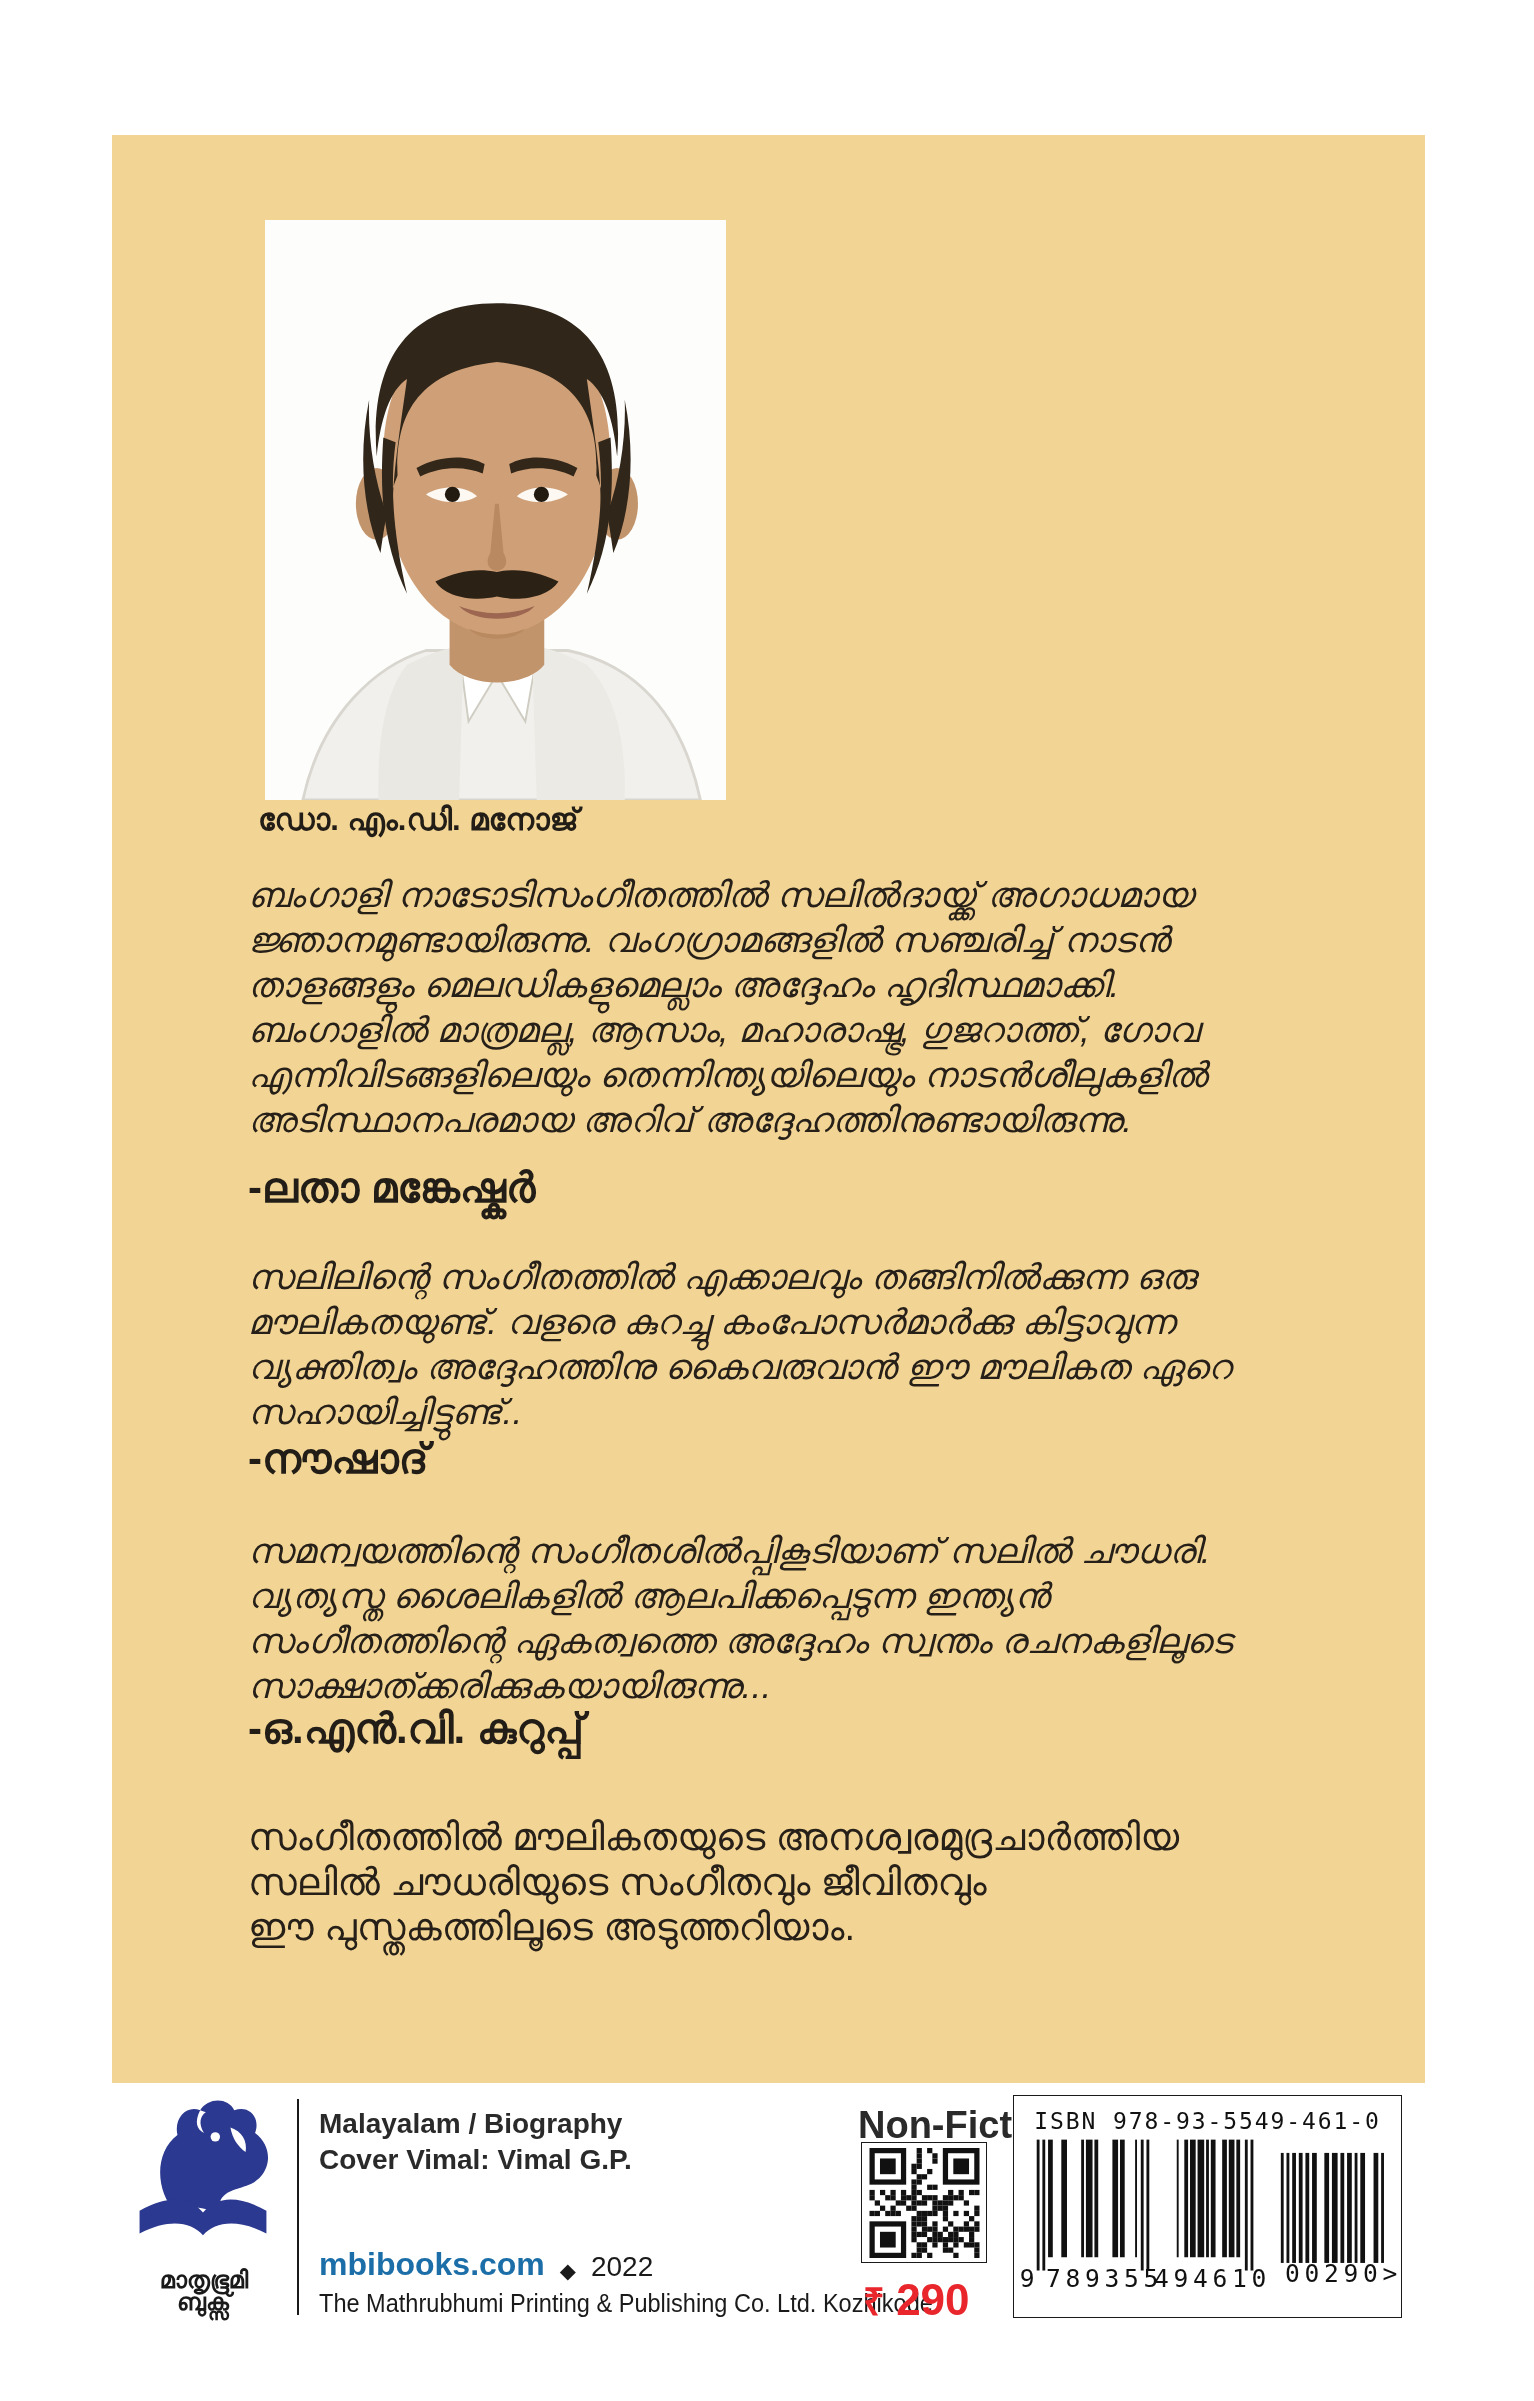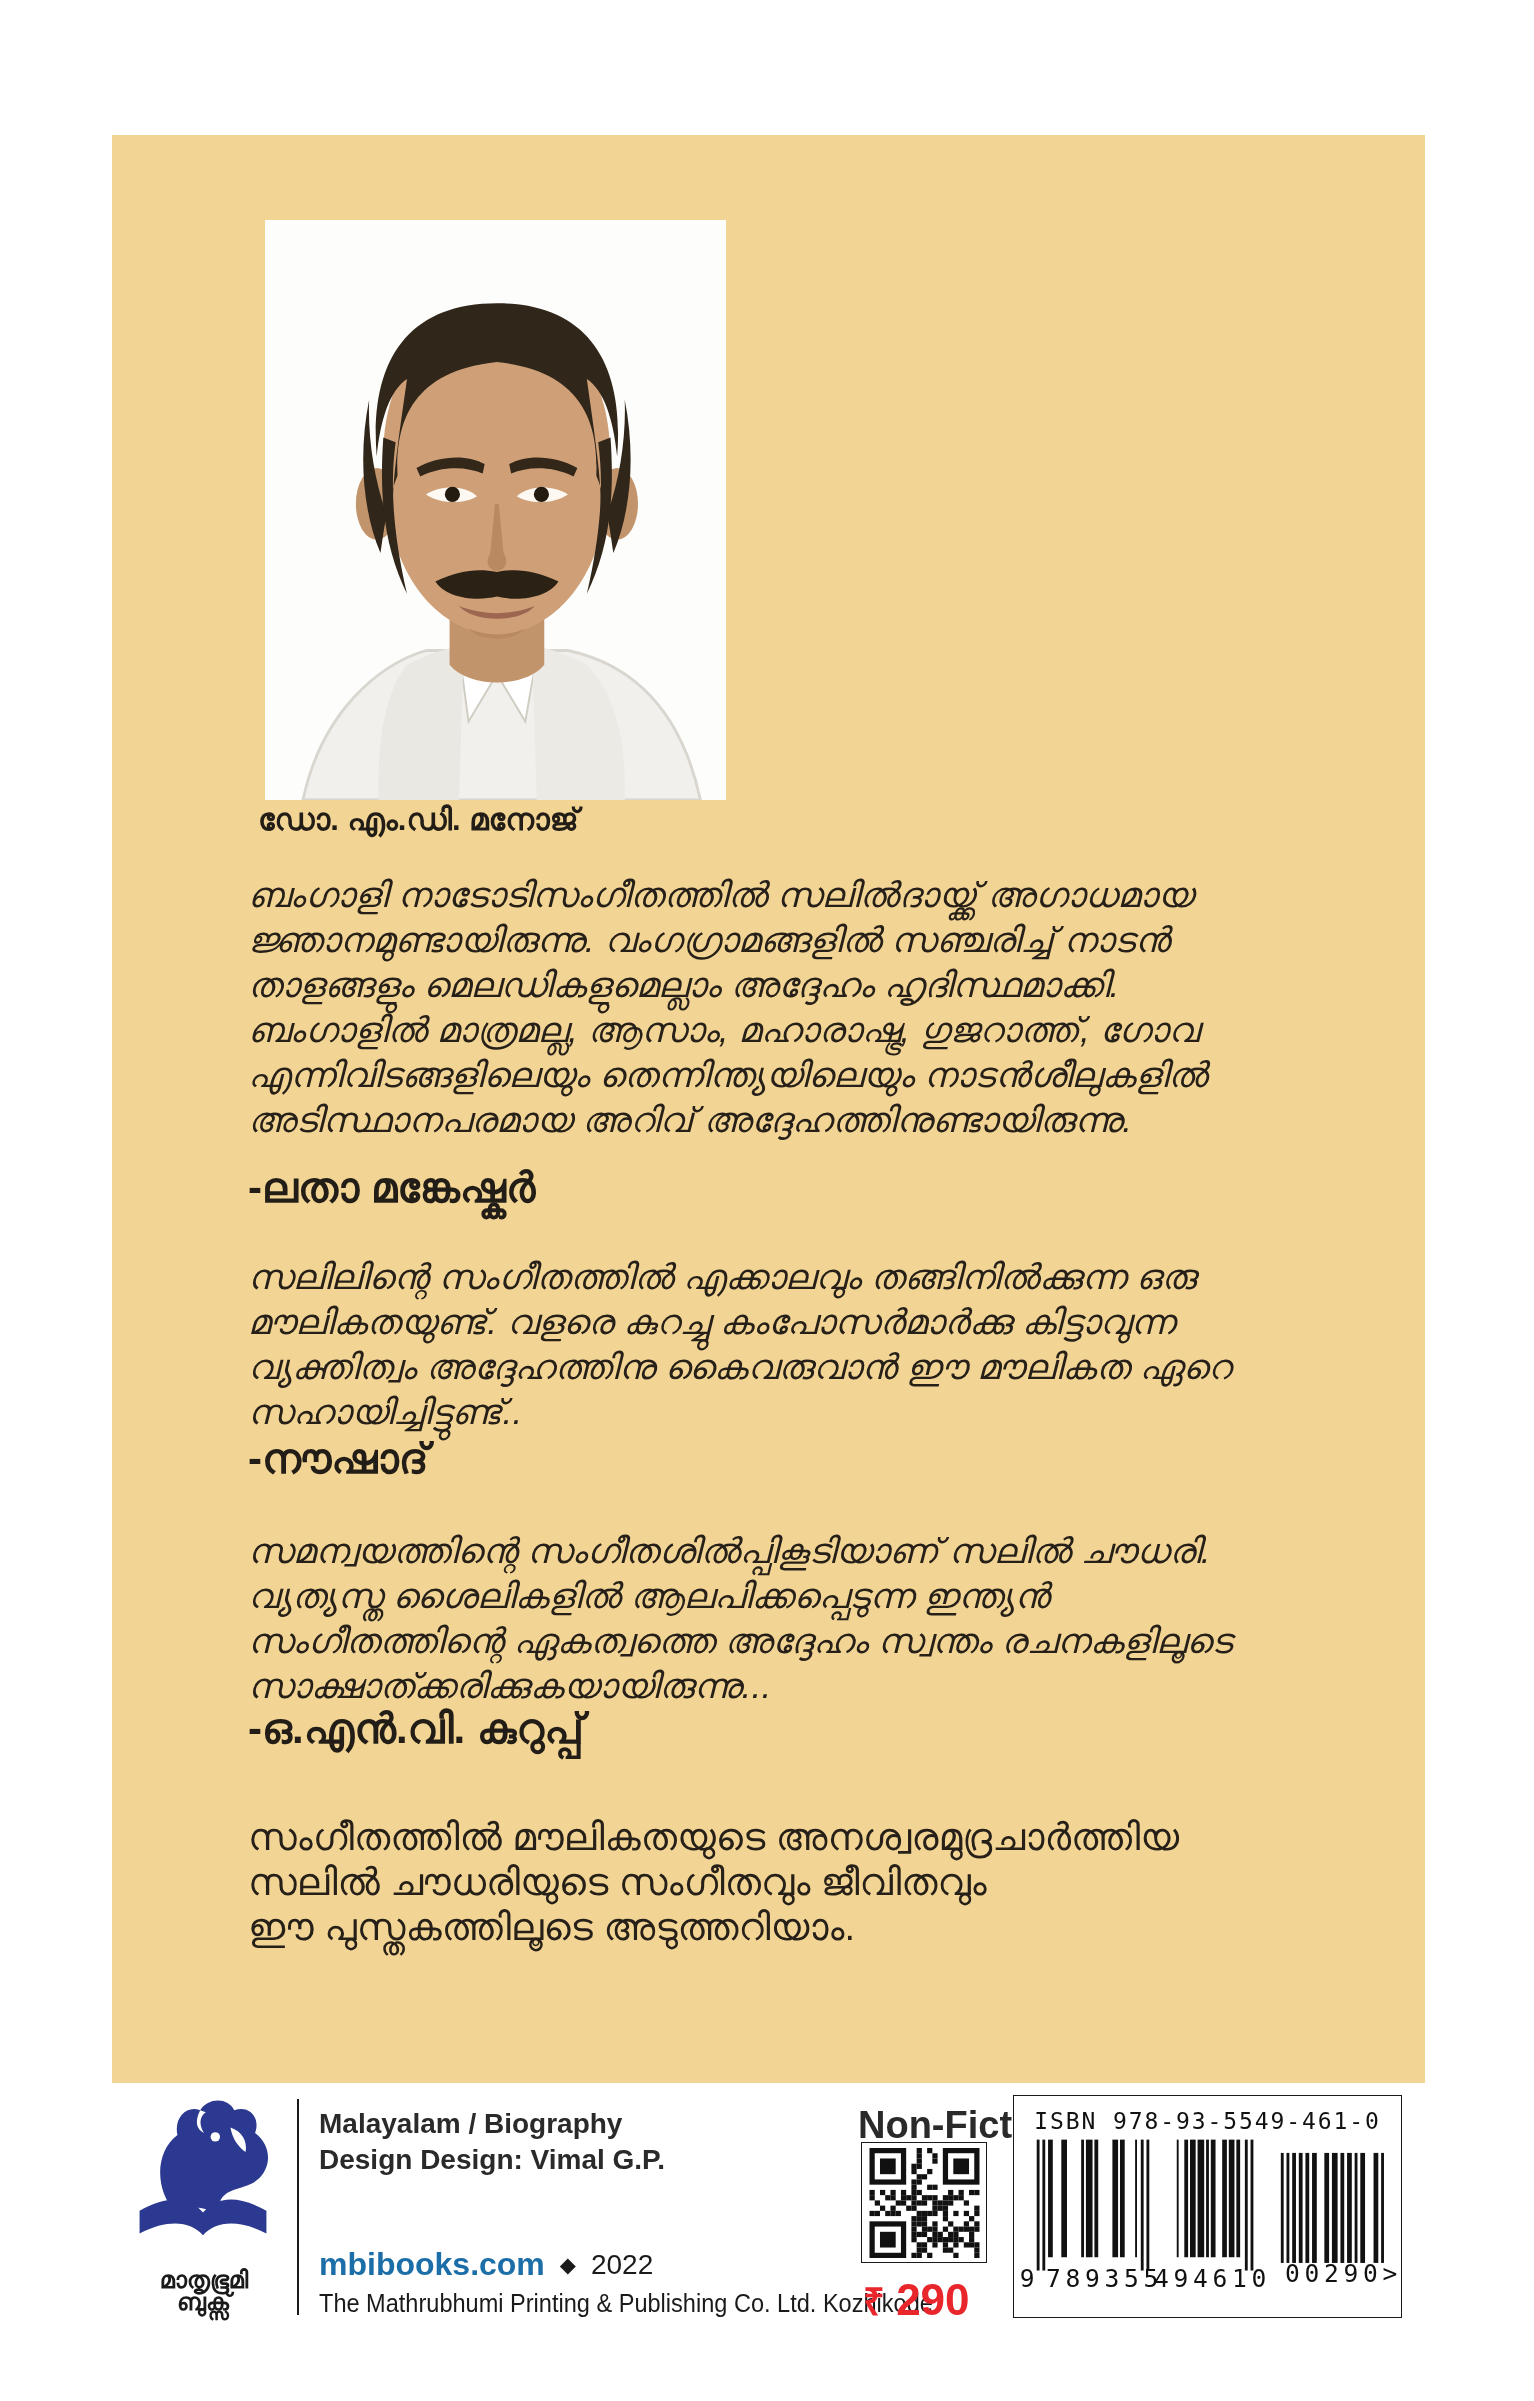--- a/index.html
+++ b/index.html
@@ -20,21 +20,21 @@
   
   .footer{position:absolute;left:0;top:2047px;width:1534px;height:355px;background:#ffffff;}
   .mbi-logo{position:absolute;left:132px;top:16px;width:142px;height:159px;}
   .mbi-name{position:absolute;left:114px;width:180px;text-align:center;font-weight:bold;
             font-size:24px;color:#1a1a1a;line-height:38px;}
   .mbi-name.l1{top:178px;}
   .mbi-name.l2{top:200px;}
   .vdiv{position:absolute;left:297px;top:16px;width:1.9px;height:216px;background:#1a1a1a;}
   .cat{position:absolute;left:319px;top:24.6px;font-weight:bold;font-size:28px;color:#2a2a2a;}
   .cdes{position:absolute;left:319px;top:61px;font-weight:bold;font-size:28px;color:#2a2a2a;}
-  .webrow{position:absolute;left:319px;top:163px;display:flex;align-items:center;gap:15px;}
+  .webrow{position:absolute;left:319px;top:163px;display:flex;align-items:flex-end;gap:15px;}
   .weburl{font-weight:bold;font-size:32px;color:#1C6EA8;}
   .diamond{font-size:21px;color:#1a1a1a;}
   .year{font-size:28px;color:#1a1a1a;}
   .pubfull{position:absolute;left:319px;top:206px;font-size:25.6px;color:#1a1a1a;
            transform:scaleX(.92);transform-origin:left;}
   .genre{position:absolute;left:858px;top:21px;font-weight:bold;font-size:38px;color:#2a2a2a;}
   .qrbox{position:absolute;left:861px;top:59px;width:115px;height:110px;border:1.9px solid #1a1a1a;
          background:#fff;padding:4.7px;}
   .qrbox svg{display:block;width:100%;height:100%;}
   .price{position:absolute;left:863px;top:191px;color:#E8262C;font-weight:bold;font-size:44px;
@@ -143,21 +143,21 @@
 
         <path d="M8,118 C40,100 62,104 75,120 C88,104 110,100 142,118 L142,142 C110,126 88,130 75,144 C62,130 40,126 8,142 Z" fill="#2B3990"></path>
       </svg>
     </div>
     <div class="mbi-name l1">മാതൃഭൂമി</div>
     <div class="mbi-name l2">ബുക്സ്</div>
 
     <div class="vdiv"></div>
 
     <div class="cat">Malayalam / Biography</div>
-    <div class="cdes">Design Design: Vimal G.P.</div>
+    <div class="cdes">Cover Vimal: Vimal G.P.</div>
 
     <div class="webrow">
       <span class="weburl">mbibooks.com</span>
       <span class="diamond">◆</span>
       <span class="year">2022</span>
     </div>
     <div class="pubfull">The Mathrubhumi Printing &amp; Publishing Co. Ltd. Kozhikode</div>
 
     <div class="genre">Non-Fiction</div>
 

